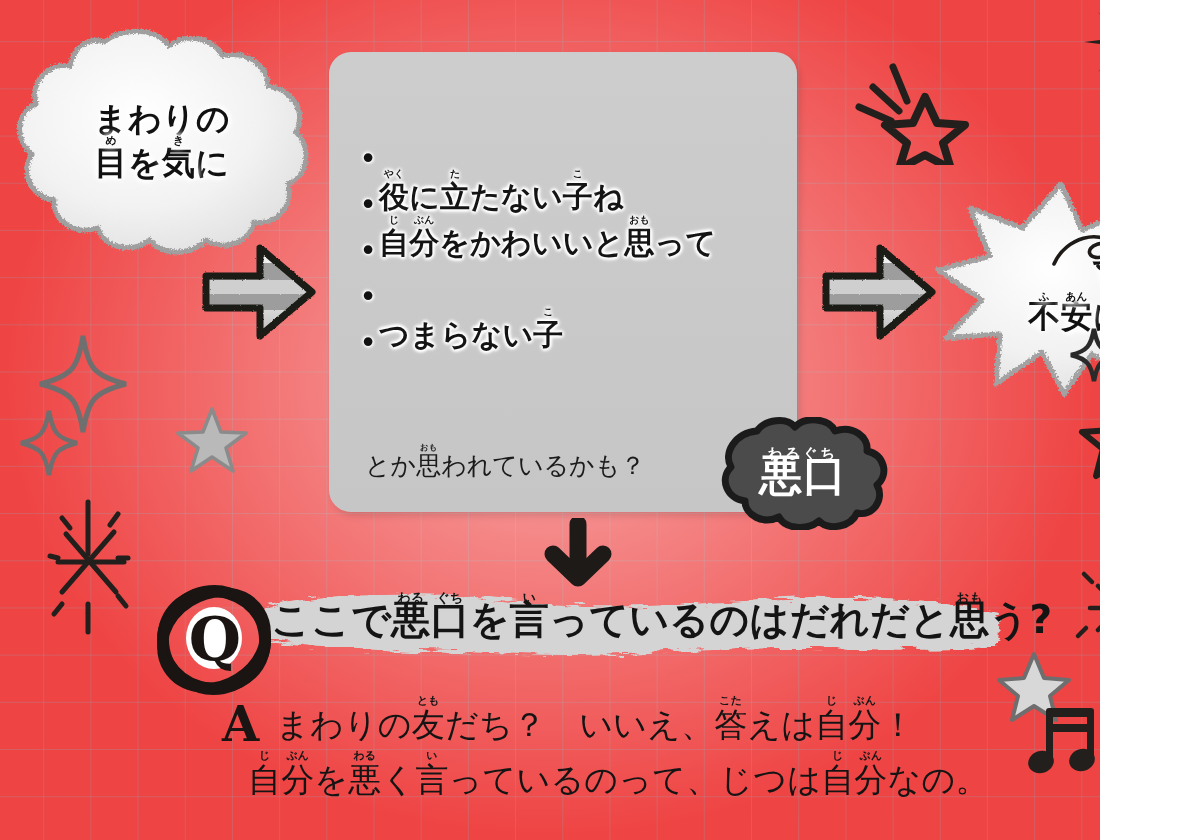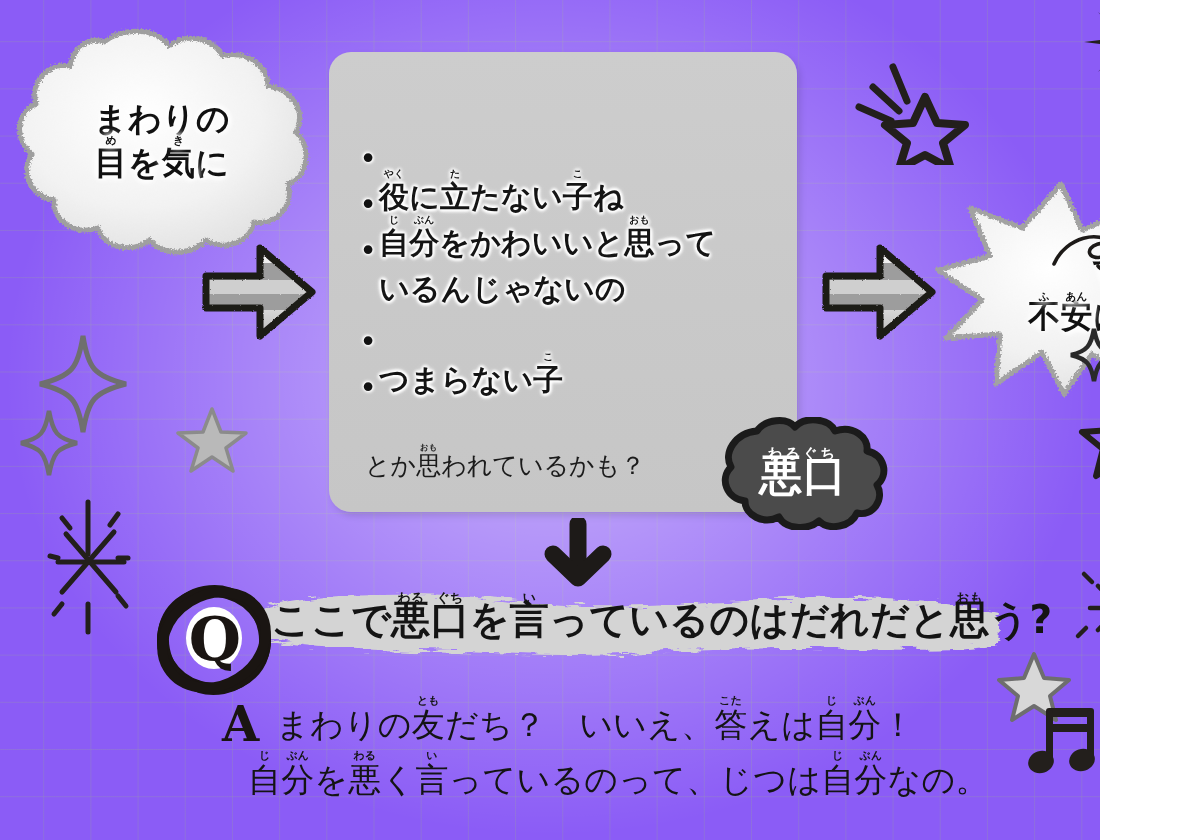--- a/index.html
+++ b/index.html
@@ -4,21 +4,21 @@
 <style>
   html,body{margin:0;padding:0;}
   body{
     width:1200px;height:840px;overflow:hidden;
     font-family:"DejaVu Sans","Liberation Sans",sans-serif;
     background:#ffffff;
     position:relative;
   }
   #stage{
     position:absolute;inset:0;width:1100px;height:840px;overflow:hidden;
-    background:#8b5cf6;
+    background:#ef4444;
   }
   
   .grid{
     position:absolute;inset:0;
     background-image:
       linear-gradient(to right, rgba(150,155,165,.30) 1px, transparent 1px),
       linear-gradient(to bottom, rgba(150,155,165,.30) 1px, transparent 1px);
     background-size:47.2px 47.2px;
     background-position:-4px -6px;
   }
@@ -208,24 +208,20 @@
       <div class="bullet-row">
         <div class="bullet-dot">•</div>
         <div class="bullet-txt"><span class="rb-wrap"><span class="fur" style="top:-.66em;">やく</span><span>役</span></span>に<span class="rb-wrap"><span class="fur" style="top:-.66em;">た</span><span>立</span></span>たない<span class="rb-wrap"><span class="fur" style="top:-.66em;">こ</span><span>子</span></span>ね</div>
       </div>
 
       <div class="bullet-row">
         <div class="bullet-dot">•</div>
         <div class="bullet-txt"><span class="rb-wrap"><span class="fur" style="top:-.66em;">じ</span><span>自</span></span><span class="rb-wrap"><span class="fur" style="top:-.66em;">ぶん</span><span>分</span></span>をかわいいと<span class="rb-wrap"><span class="fur" style="top:-.66em;">おも</span><span>思</span></span>って</div>
       </div>
 
-      <div class="bullet-row">
-        <div class="bullet-dot"></div>
-        <div class="bullet-txt">いるんじゃないの</div>
-      </div>
 
       <div class="bullet-row">
         <div class="bullet-dot">•</div>
       </div>
 
       <div class="bullet-row">
         <div class="bullet-dot">•</div>
         <div class="bullet-txt">つまらない<span class="rb-wrap"><span class="fur" style="top:-.66em;">こ</span><span>子</span></span></div>
       </div>
 

